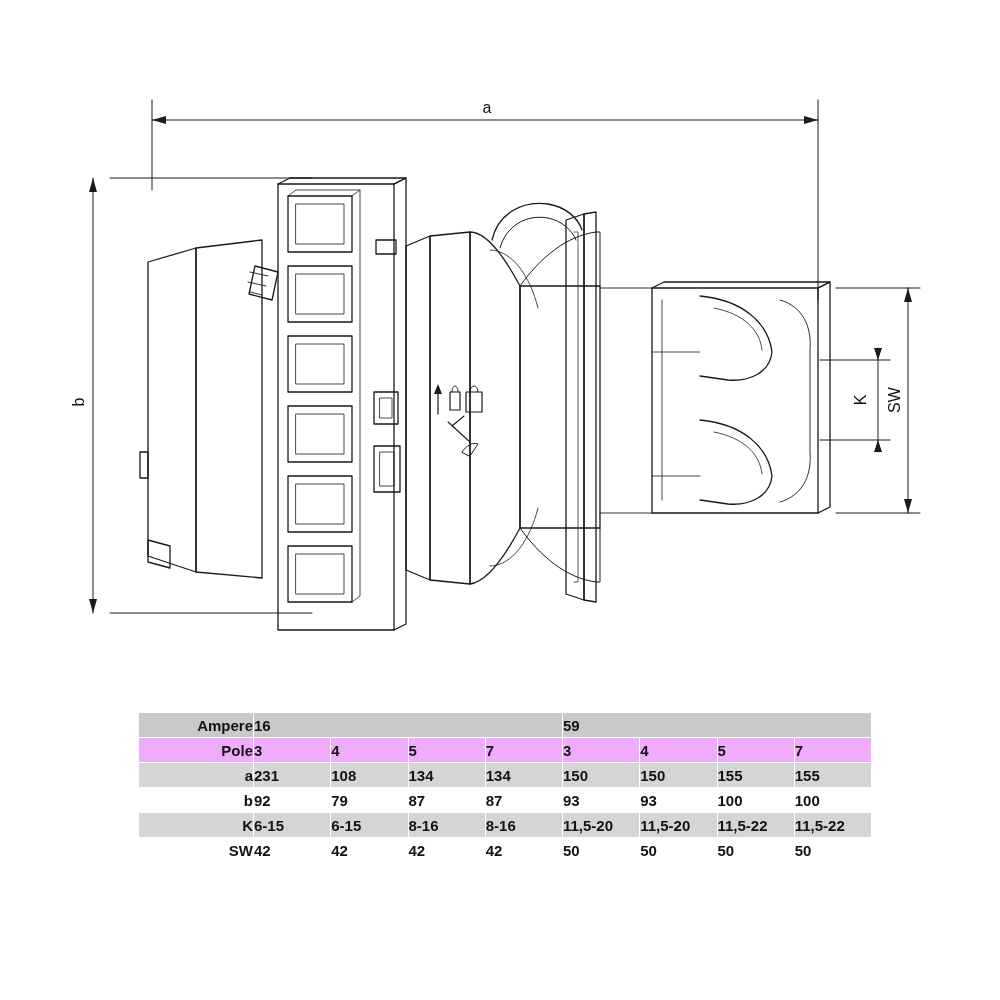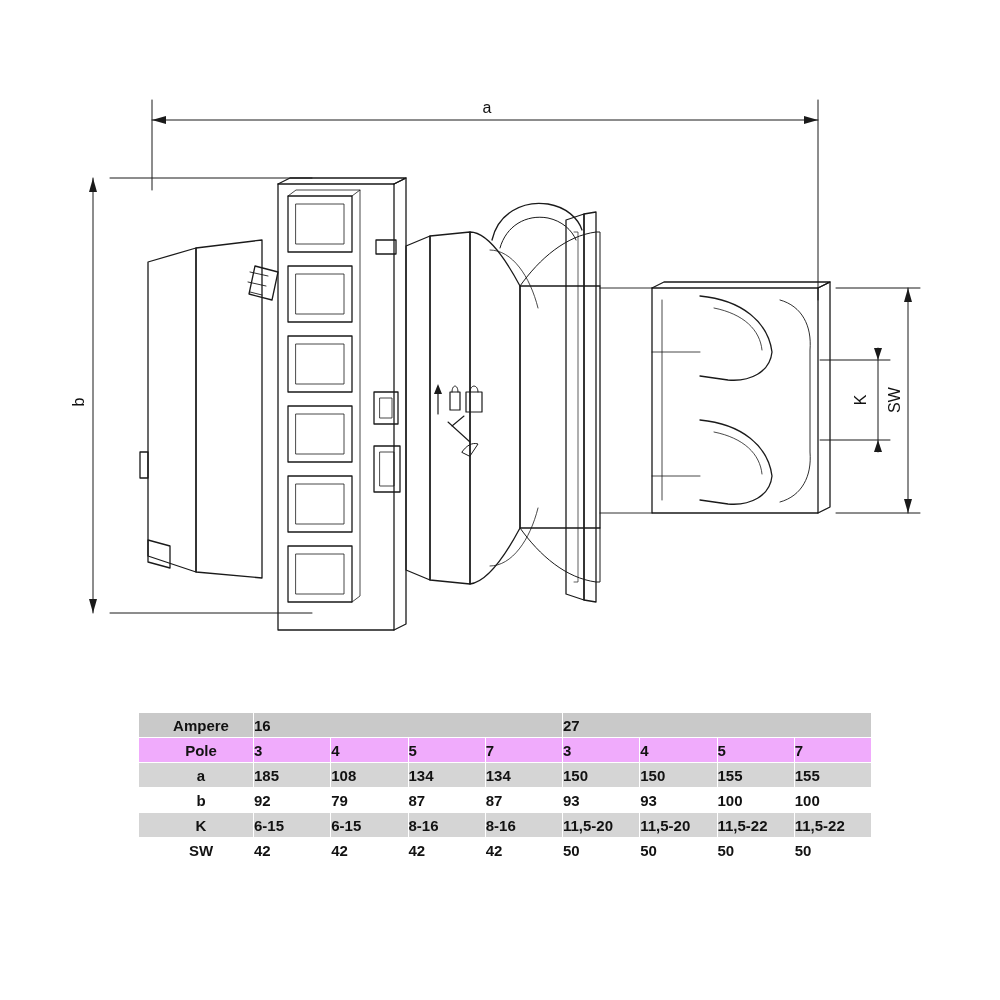--- a/index.html
+++ b/index.html
@@ -51,21 +51,21 @@
   table.spec td, table.spec th {
     border: 1px solid #ffffff;
     text-align: left;
     height: 24px;
     padding: 0;
     font-weight: bold;
     color: #121212;
     white-space: nowrap;
   }
   table.spec td.rowhdr, table.spec th.rowhdr {
-    text-align: center;
+    text-align: right;
     padding-left: 10px;
     width: 104px;
   }
   .hdr-row td { background: #c9c9c9; }
   .sub-row td { background: #f0abfc; }
   .row-a td { background: #d5d5d5; }
   .row-b td { background: #ffffff; }
   .row-k td { background: #d5d5d5; }
   .row-sw td { background: #ffffff; }
 </style>
@@ -211,36 +211,36 @@
       <text class="dim-label" x="900" y="400" text-anchor="middle" transform="rotate(-90 900 400)">SW</text>
     </svg>
   </div>
 
   <div class="spec-table-wrap">
     <table class="spec">
       <tbody>
         <tr class="hdr-row">
           <td class="rowhdr">Ampere</td>
           <td colspan="4">16</td>
-          <td colspan="4">27</td>
+          <td colspan="4">59</td>
         </tr>
         <tr class="sub-row">
           <td class="rowhdr">Pole</td>
           <td>3</td>
           <td>4</td>
           <td>5</td>
           <td>7</td>
           <td>3</td>
           <td>4</td>
           <td>5</td>
           <td>7</td>
         </tr>
         <tr class="row-a">
           <td class="rowhdr">a</td>
-          <td>185</td>
+          <td>231</td>
           <td>108</td>
           <td>134</td>
           <td>134</td>
           <td>150</td>
           <td>150</td>
           <td>155</td>
           <td>155</td>
         </tr>
         <tr class="row-b">
           <td class="rowhdr">b</td>

